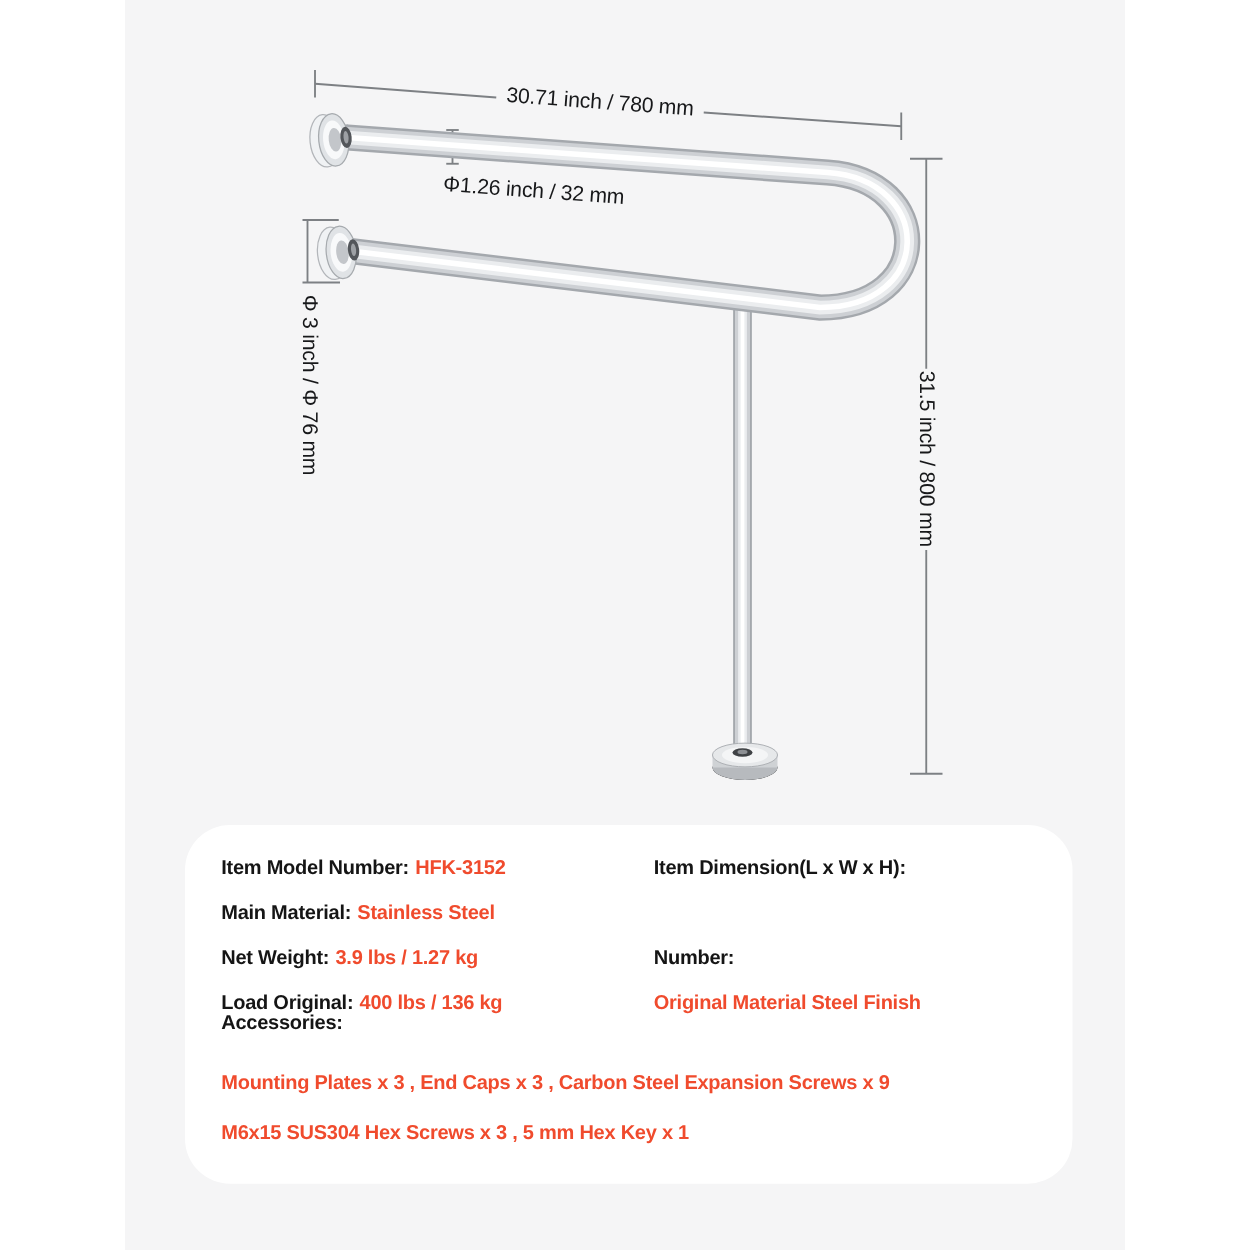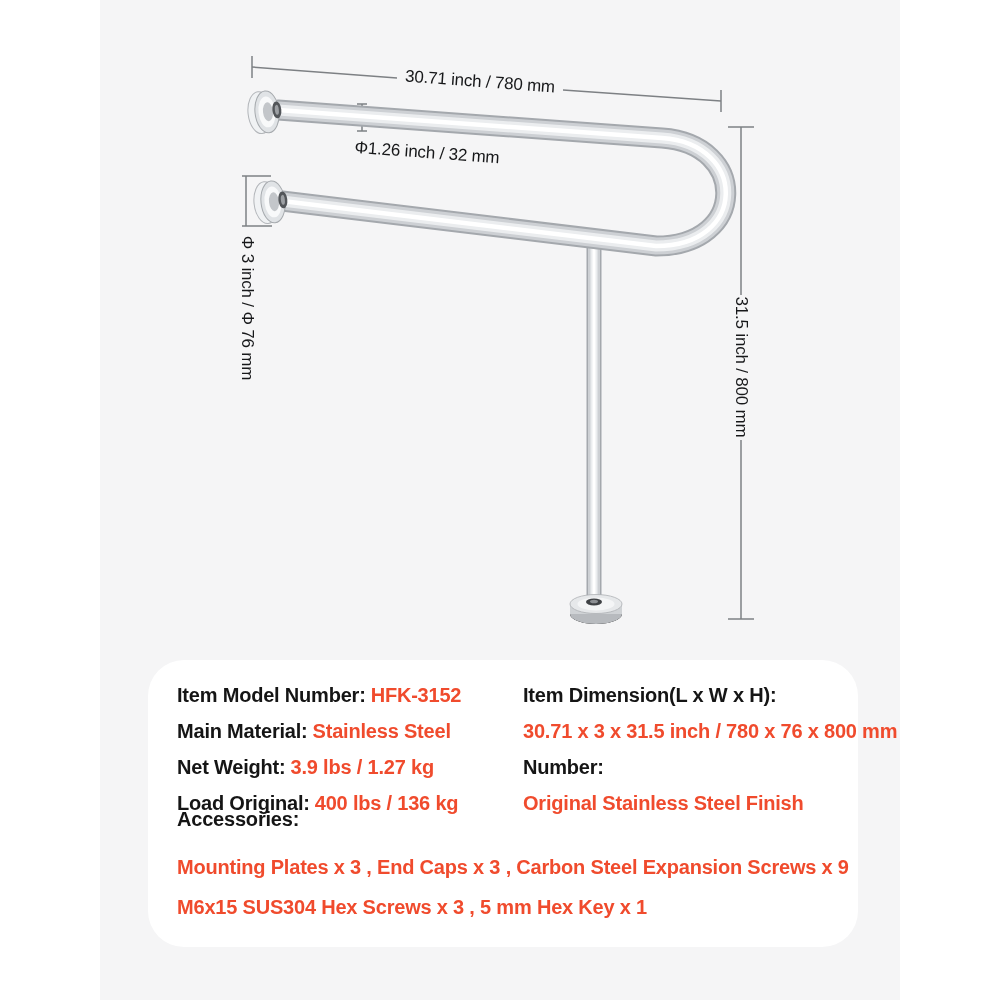--- a/index.html
+++ b/index.html
@@ -32,21 +32,21 @@
   #dim-length   { left:390px; top:70px;  width:180px; transform:rotate(4.2deg); }
   #dim-diameter { left:337px; top:141px; width:180px; transform:rotate(4.2deg); }
   #dim-flange   { left:167px; top:296px; width:160px; transform:rotate(90deg); }
   #dim-height   { left:661px; top:355px; width:160px; transform:rotate(90deg); }
 
   .spec-card {
     position:absolute; left:148px; top:660px; width:710px; height:287px;
     background:#ffffff; border-radius:36px;
   }
   .spec-row {
-    position:absolute; white-space:nowrap; font-size:20px; font-weight:700;
+    position:absolute; white-space:nowrap; font-size:16px; font-weight:700;
     letter-spacing:-0.2px; line-height:22px; color:#151515;
   }
   .spec-row .value { color:#f04b2d; margin-left:5px; }
   .spec-row .value.solo { margin-left:0; }
   .col-left  { left:29px; }
   .col-right { left:375px; }
   .r1 { top:24px; }  .r2 { top:60px; }  .r3 { top:96px; }  .r4 { top:132px; }
   .r5 { top:148px; } .r6 { top:196px; } .r7 { top:236px; }
 </style>
 </head>
@@ -133,36 +133,33 @@
   <div class="spec-row col-left r1">
     <span class="label">Item Model Number:</span><span class="value">HFK-3152</span>
   </div>
   <div class="spec-row col-left r2">
     <span class="label">Main Material:</span><span class="value">Stainless Steel</span>
   </div>
 
   <div class="spec-row col-right r1">
     <span class="label">Item Dimension(L x W x H):</span>
   </div>
-  <div class="spec-row col-right r2">
-    <span class="value solo">30.71 x 3 x 31.5 inch / 780 x 76 x 800 mm</span>
-  </div>
 
   <div class="spec-row col-left r3">
     <span class="label">Net Weight:</span><span class="value">3.9 lbs / 1.27 kg</span>
   </div>
   <div class="spec-row col-right r3">
     <span class="label">Number:</span>
   </div>
 
   <div class="spec-row col-left r4">
     <span class="label">Load Original:</span><span class="value">400 lbs / 136 kg</span>
   </div>
   <div class="spec-row col-right r4">
-    <span class="value solo">Original Stainless Steel Finish</span>
+    <span class="value solo">Original Material Steel Finish</span>
   </div>
 
   <div class="spec-row col-left r5">
     <span class="label">Accessories:</span>
   </div>
   <div class="spec-row col-left r6">
     <span class="value solo">Mounting Plates x 3 , End Caps x 3 , Carbon Steel Expansion Screws x 9</span>
   </div>
   <div class="spec-row col-left r7">
     <span class="value solo">M6x15 SUS304 Hex Screws x 3 , 5 mm Hex Key x 1</span>

